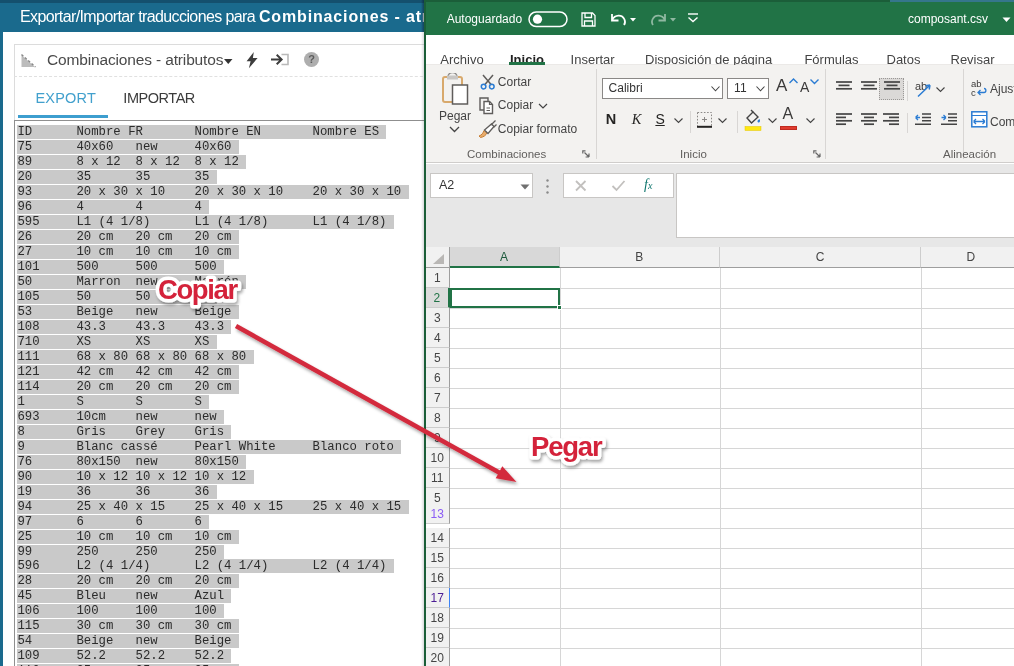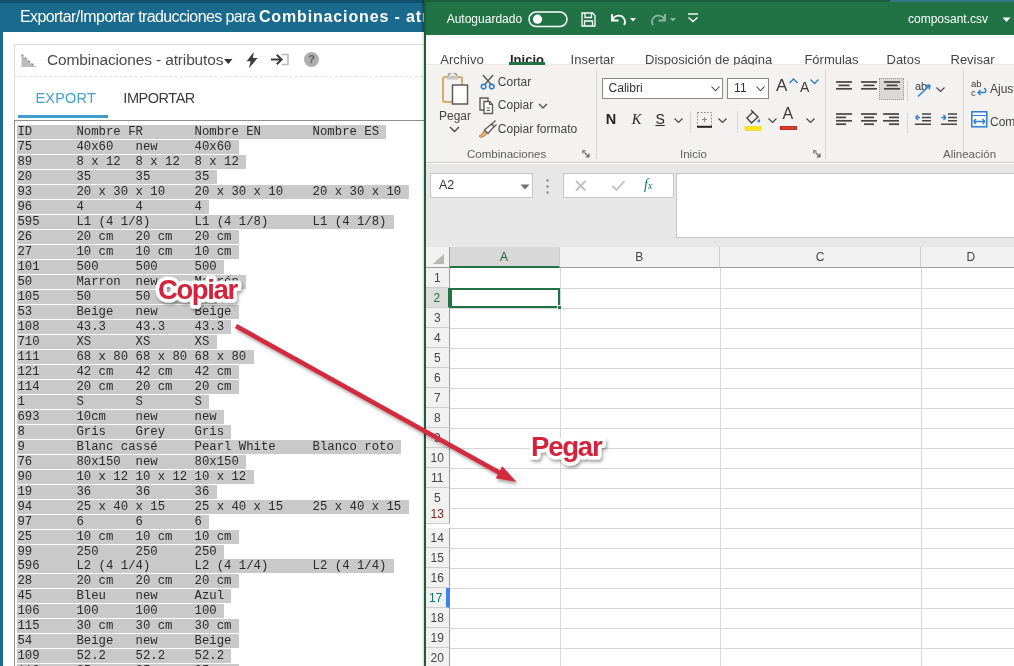--- a/index.html
+++ b/index.html
@@ -349,25 +349,25 @@
       <div class="rhead" style="top:61.06px;height:20.03px;background:#f1f1f1;color:#444;border-right:1px solid #9e9e9e;line-height:20px">3</div>
       <div class="rhead" style="top:81.09px;height:20.03px;background:#f1f1f1;color:#444;border-right:1px solid #9e9e9e;line-height:20px">4</div>
       <div class="rhead" style="top:101.12px;height:20.03px;background:#f1f1f1;color:#444;border-right:1px solid #9e9e9e;line-height:20px">5</div>
       <div class="rhead" style="top:121.15px;height:20.03px;background:#f1f1f1;color:#444;border-right:1px solid #9e9e9e;line-height:20px">6</div>
       <div class="rhead" style="top:141.18px;height:20.03px;background:#f1f1f1;color:#444;border-right:1px solid #9e9e9e;line-height:20px">7</div>
       <div class="rhead" style="top:161.21px;height:20.03px;background:#f1f1f1;color:#444;border-right:1px solid #9e9e9e;line-height:20px">8</div>
       <div class="rhead" style="top:181.24px;height:20.03px;background:#f1f1f1;color:#444;border-right:1px solid #9e9e9e;line-height:20px">9</div>
       <div class="rhead" style="top:201.27px;height:20.03px;background:#f1f1f1;color:#444;border-right:1px solid #9e9e9e;line-height:20px">10</div>
       <div class="rhead" style="top:221.30px;height:20.03px;background:#f1f1f1;color:#444;border-right:1px solid #9e9e9e;line-height:20px">11</div>
       <div class="rhead" style="top:241.33px;height:20.03px;background:#f1f1f1;color:#444;border-right:1px solid #9e9e9e;line-height:20px">5</div>
-      <div class="rhead" style="top:257px;height:20.03px;background:#f1f1f1;color:#7f1d1d;border-right:1px solid #9e9e9e;line-height:20px">13</div>
+      <div class="rhead" style="top:257px;height:20.03px;background:#f1f1f1;color:#8b5cf6;border-right:1px solid #9e9e9e;line-height:20px">13</div>
       <div class="rhead" style="top:281.39px;height:20.03px;background:#f1f1f1;color:#444;border-right:1px solid #9e9e9e;line-height:20px">14</div>
       <div class="rhead" style="top:301.42px;height:20.03px;background:#f1f1f1;color:#444;border-right:1px solid #9e9e9e;line-height:20px">15</div>
       <div class="rhead" style="top:321.45px;height:20.03px;background:#f1f1f1;color:#444;border-right:1px solid #9e9e9e;line-height:20px">16</div>
-      <div class="rhead" style="top:341.48px;height:20.03px;background:#f1f1f1;color:#0f766e;border-right:4px solid #3b82f6;line-height:20px">17</div>
+      <div class="rhead" style="top:341.48px;height:20.03px;background:#f1f1f1;color:#4c1d95;border-right:1px solid #3b82f6;line-height:20px">17</div>
       <div class="rhead" style="top:361.51px;height:20.03px;background:#f1f1f1;color:#444;border-right:1px solid #9e9e9e;line-height:20px">18</div>
       <div class="rhead" style="top:381.54px;height:20.03px;background:#f1f1f1;color:#444;border-right:1px solid #9e9e9e;line-height:20px">19</div>
       <div class="rhead" style="top:401.57px;height:20.03px;background:#f1f1f1;color:#444;border-right:1px solid #9e9e9e;line-height:20px">20</div>
       <div class="gv" style="left:133.5px;top:21px;height:399px"></div>
       <div class="gv" style="left:294.0px;top:21px;height:399px"></div>
       <div class="gv" style="left:495.3px;top:21px;height:399px"></div>
       <div class="gh" style="left:23.5px;top:41.03px;width:564px"></div>
       <div class="gh" style="left:23.5px;top:61.06px;width:564px"></div>
       <div class="gh" style="left:23.5px;top:81.09px;width:564px"></div>
       <div class="gh" style="left:23.5px;top:101.12px;width:564px"></div>

